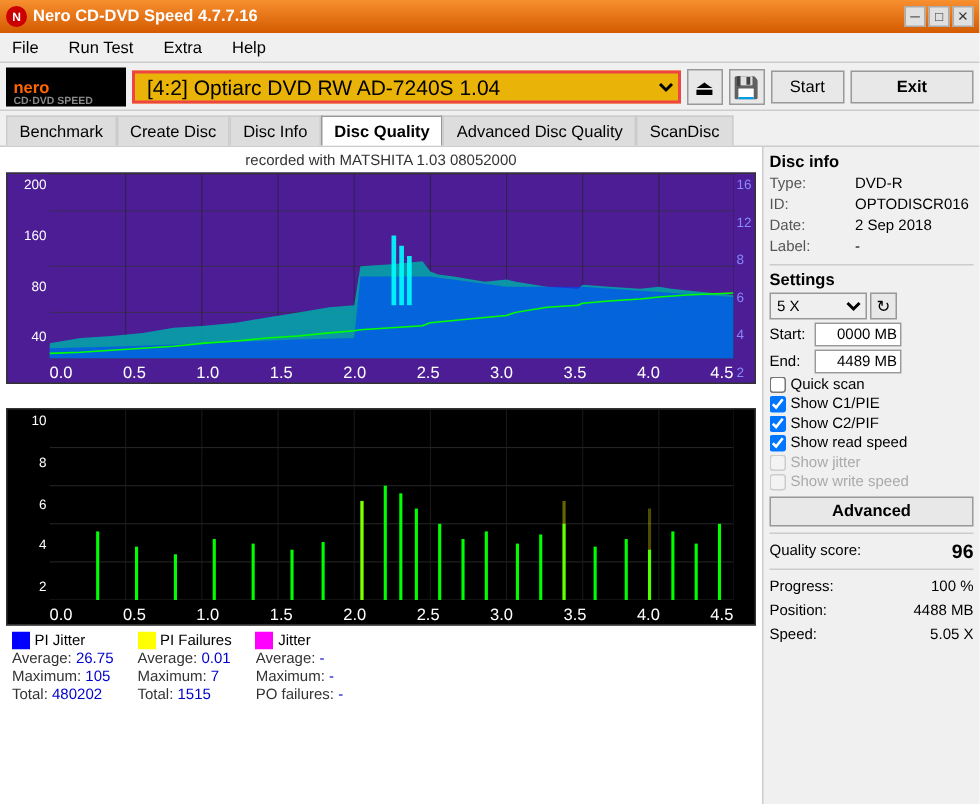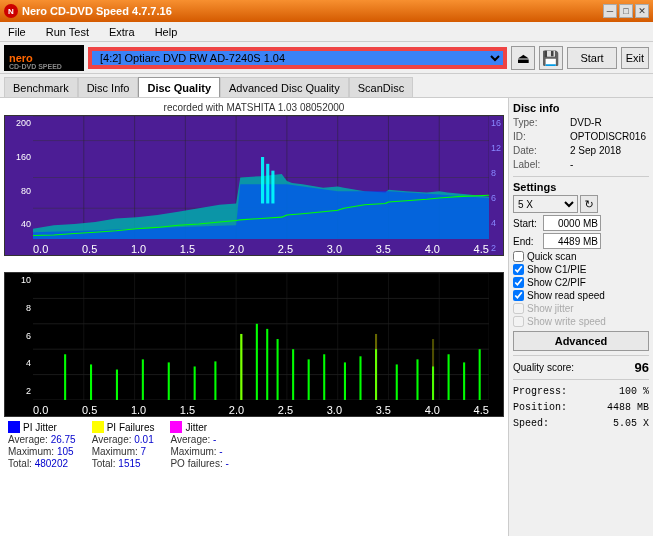--- a/index.html
+++ b/index.html
@@ -90,23 +90,23 @@
       display: flex;
       align-items: center;
       justify-content: center;
       color: #ff6600;
       font-size: 9px;
       font-weight: bold;
     }
     .drive-select {
       flex: 1;
       height: 22px;
-      font-size: 11px;
-      background: #3b82f6;
-      border: 4px solid #ef4444;
+      font-size: 14px;
+      background: #eab308;
+      border: 2px solid #ef4444;
       padding: 0 4px;
     }
     .toolbar-icon-btn {
       width: 24px;
       height: 24px;
       background: #e8e8e8;
       border: 1px solid #999;
       display: flex;
       align-items: center;
       justify-content: center;
@@ -118,23 +118,24 @@
       border: 1px solid #999;
       height: 22px;
       padding: 0 12px;
       cursor: pointer;
       font-size: 11px;
     }
     .exit-btn {
       background: #e8e8e8;
       border: 1px solid #999;
       height: 22px;
-      padding: 0 4px;
+      padding: 0 30px;
       cursor: pointer;
       font-size: 11px;
+      font-weight: bold;
     }
 
     
     .tabs {
       background: #f0f0f0;
       height: 24px;
       display: flex;
       align-items: flex-end;
       padding: 0 4px;
       border-bottom: 1px solid #ccc;
@@ -381,21 +382,20 @@
 
     .progress-section {
       border-top: 1px solid #ccc;
       padding-top: 4px;
       font-size: 10px;
       line-height: 1.6;
     }
     .progress-row {
       display: flex;
       justify-content: space-between;
-      font-family: Liberation Mono, monospace;
     }
     .progress-val { color: #000; }
 
   </style>
 </head>
 <body>
 
 <div class="title-bar">
   <div class="title-bar-left">
     <div class="title-bar-icon">N</div>
@@ -427,20 +427,21 @@
     <option>[4:2]  Optiarc DVD RW AD-7240S 1.04</option>
   </select>
   <div class="toolbar-icon-btn">⏏</div>
   <div class="toolbar-icon-btn">💾</div>
   <button class="start-btn">Start</button>
   <button class="exit-btn">Exit</button>
 </div>
 
 <div class="tabs">
   <div class="tab">Benchmark</div>
+  <div class="tab">Create Disc</div>
   <div class="tab">Disc Info</div>
   <div class="tab active">Disc Quality</div>
   <div class="tab">Advanced Disc Quality</div>
   <div class="tab">ScanDisc</div>
 </div>
 
 <div class="main-content">
 
   <div class="chart-area">
     <div class="chart-title">recorded with MATSHITA 1.03 08052000</div>

